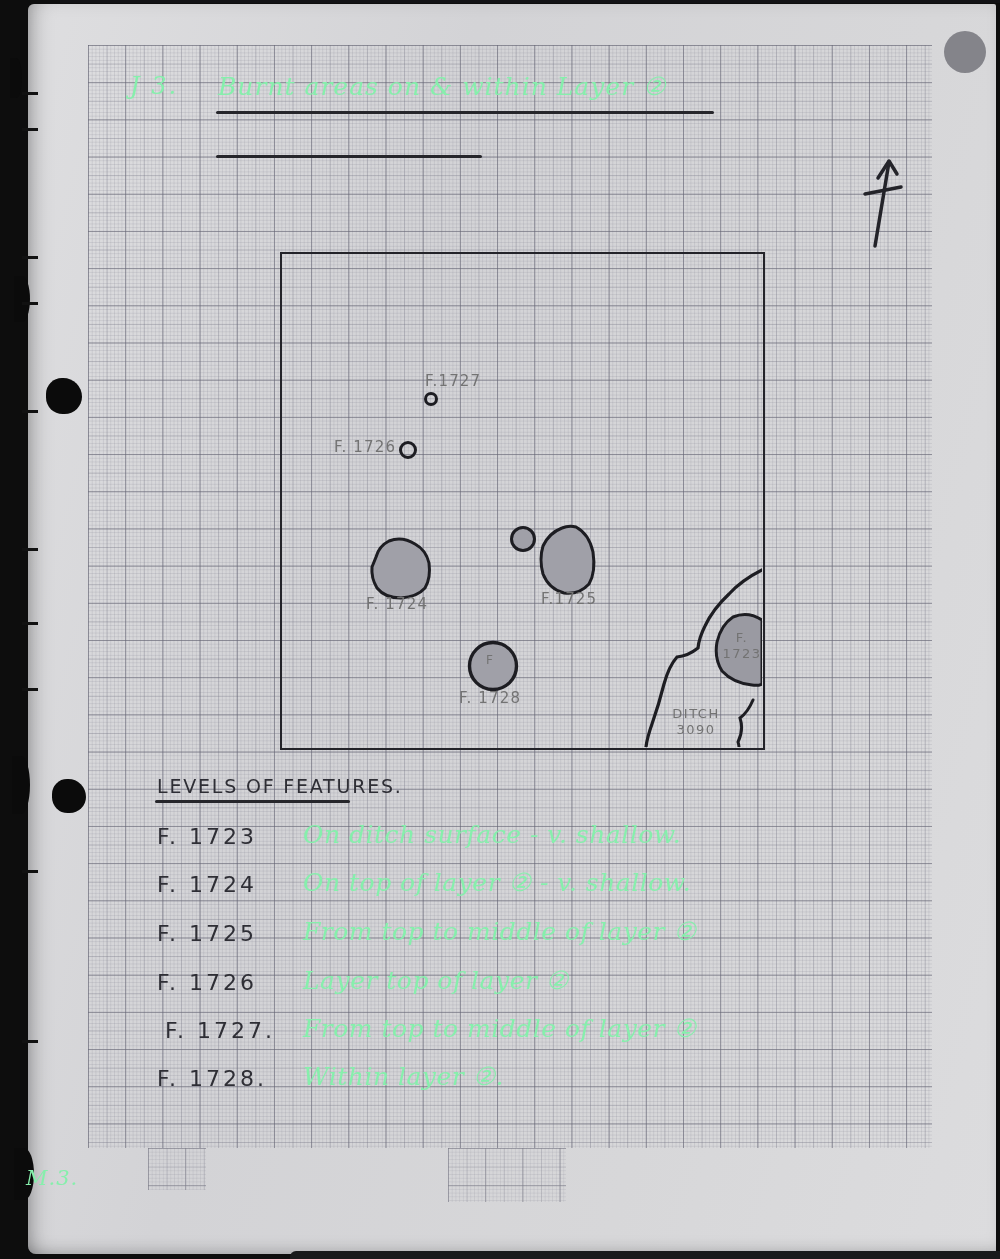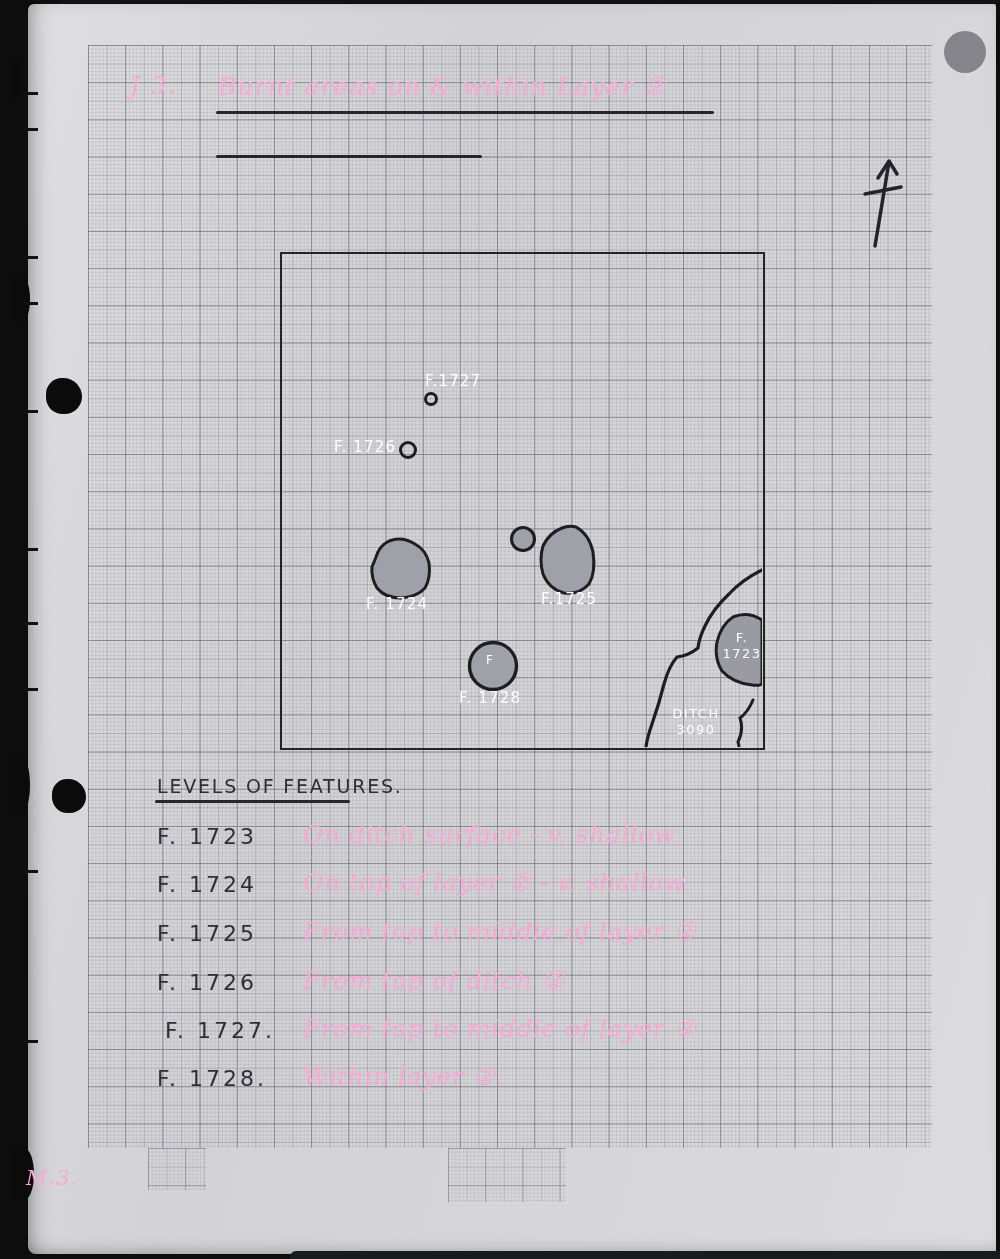--- a/index.html
+++ b/index.html
@@ -14,32 +14,32 @@
       linear-gradient(to right, rgba(100,100,115,0.50) 1px, transparent 1px),
       linear-gradient(to bottom, rgba(100,100,115,0.50) 1px, transparent 1px),
       linear-gradient(to right, rgba(120,120,135,0.28) 1px, transparent 1px),
       linear-gradient(to bottom, rgba(120,120,135,0.28) 1px, transparent 1px),
       linear-gradient(to right, rgba(140,140,152,0.22) 1px, transparent 1px),
       linear-gradient(to bottom, rgba(140,140,152,0.22) 1px, transparent 1px);
     background-size:37.2px 37.2px,37.2px 37.2px,18.6px 18.6px,18.6px 18.6px,3.72px 3.72px,3.72px 3.72px;}
   .graph-main{left:88px;top:45px;width:844px;height:1103px;}
   .graph-p1{left:148px;top:1148px;width:58px;height:42px;opacity:.8;}
   .graph-p2{left:448px;top:1148px;width:118px;height:54px;opacity:.8;}
-  .hand{font-family:"DejaVu Serif",serif;font-style:italic;color:#f9a8d4;}
+  .hand{font-family:"DejaVu Serif",serif;font-style:italic;color:#86efac;}
   .caps{font-family:"DejaVu Sans",sans-serif;color:#2e2e35;}
   .abs{position:absolute;}
   .page-label{left:130px;top:72px;font-size:24px;letter-spacing:2px;}
   .title1{left:218px;top:72px;font-size:25px;letter-spacing:1px;white-space:nowrap;}
   .title2{left:218px;top:117px;font-size:25px;letter-spacing:1px;white-space:nowrap;}
   .uline{position:absolute;background:#26262b;height:2.5px;border-radius:2px;}
   .gray-dot{position:absolute;left:944px;top:31px;width:42px;height:42px;border-radius:50%;
             background:#84848a;}
   .plan-frame{position:absolute;left:280px;top:252px;width:485px;height:498px;
               border:2.5px solid #232329;box-sizing:border-box;}
-  .plan-label{position:absolute;font-size:15px;letter-spacing:1.2px;color:#ffffff;white-space:nowrap;}
+  .plan-label{position:absolute;font-size:15px;letter-spacing:1.2px;color:#737373;white-space:nowrap;}
   .plan-label.small{font-size:13px;letter-spacing:1.5px;text-align:center;line-height:1.25;white-space:normal;}
   .levels-heading{left:157px;top:775px;font-size:19px;letter-spacing:1.8px;}
   .row-id{font-size:22px;letter-spacing:3px;white-space:nowrap;}
   .row-desc{font-size:25px;letter-spacing:0.5px;white-space:nowrap;}
   .page-num{left:26px;top:1166px;font-size:21px;letter-spacing:1px;}
   .hole{position:absolute;background:#0b0b0b;border-radius:46% 54% 50% 48%;}
   .tick{position:absolute;left:22px;width:16px;height:3px;background:#111;}
   .edge-blob{position:absolute;background:#0b0b0b;border-radius:0 60% 60% 0;}
   .strip-bottom{position:absolute;left:290px;bottom:0;width:710px;height:8px;background:#191a1c;border-radius:6px 0 0 0;}
   .strip-top{position:absolute;left:60px;top:0;width:940px;height:3px;background:#15151a;opacity:.7;}
@@ -131,21 +131,21 @@
   <div class="abs caps row-id" style="left:157px;top:824px;">F. 1723</div>
   <div class="abs hand row-desc" style="left:303px;top:820px;">On ditch surface - v. shallow.</div>
 
   <div class="abs caps row-id" style="left:157px;top:872px;">F. 1724</div>
   <div class="abs hand row-desc" style="left:303px;top:868px;">On top of layer ② - v. shallow.</div>
 
   <div class="abs caps row-id" style="left:157px;top:921px;text-align:right;">F. 1725</div>
   <div class="abs hand row-desc" style="left:303px;top:917px;">From top to middle of layer ②</div>
 
   <div class="abs caps row-id" style="left:157px;top:970px;">F. 1726</div>
-  <div class="abs hand row-desc" style="left:303px;top:966px;">From top of ditch ②</div>
+  <div class="abs hand row-desc" style="left:303px;top:966px;">Layer top of layer ②</div>
 
   <div class="abs caps row-id" style="left:165px;top:1018px;text-align:center;">F. 1727.</div>
   <div class="abs hand row-desc" style="left:303px;top:1014px;">From top to middle of layer ②</div>
 
   <div class="abs caps row-id" style="left:157px;top:1066px;">F. 1728.</div>
   <div class="abs hand row-desc" style="left:303px;top:1062px;">Within layer ②.</div>
 
   <div class="abs hand page-num">M.3.</div>
 
 </div>

